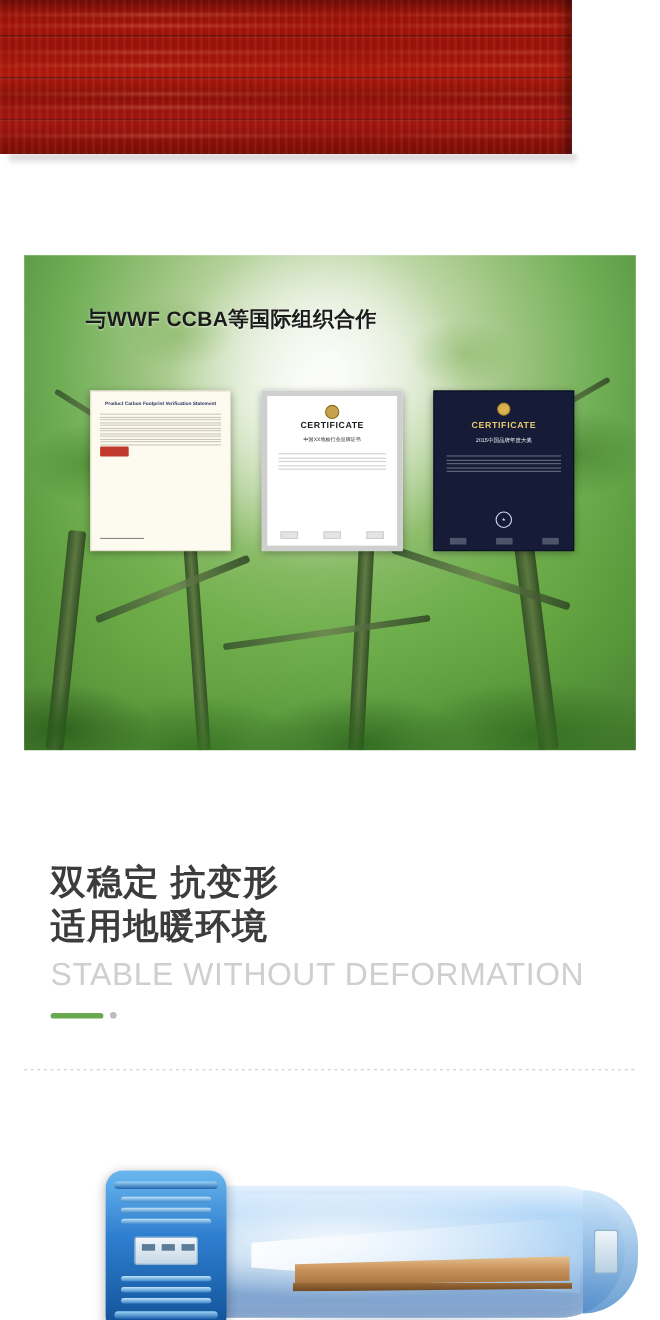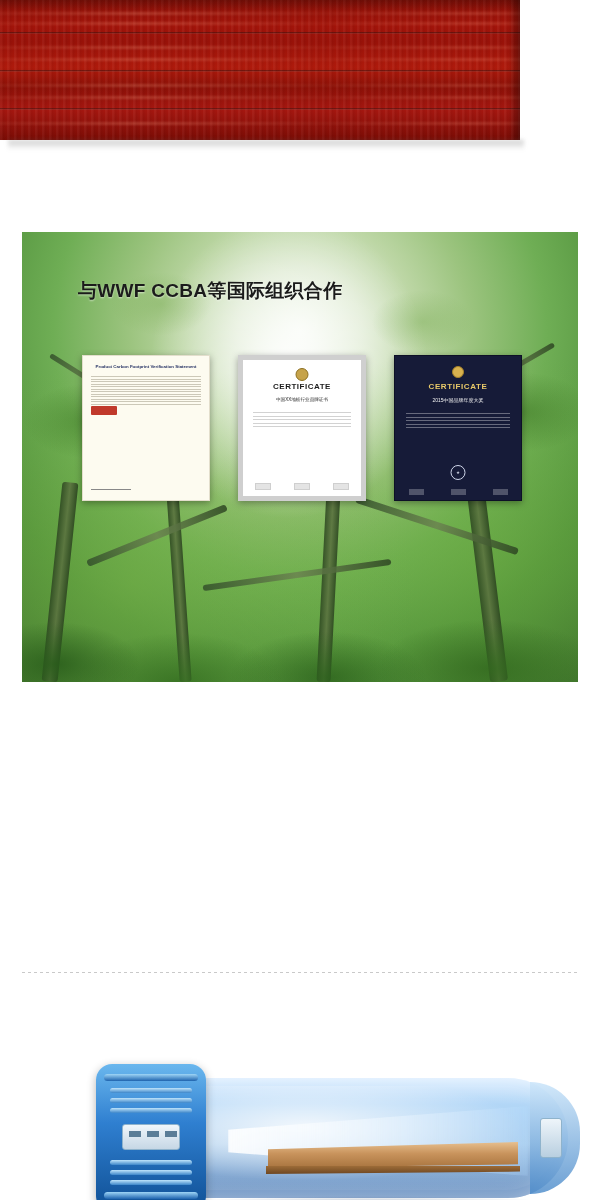--- a/index.html
+++ b/index.html
@@ -327,20 +327,29 @@
         <div class="c-foot">
           <span></span>
             <span></span>
             <span></span>
         </div>
       </div>
 
     </div>
   </div>
 
+  <div class="headline-block">
+    <div class="hl-cn">双稳定 抗变形</div>
+    <div class="hl-cn">适用地暖环境</div>
+    <div class="hl-en">STABLE WITHOUT DEFORMATION</div>
+    <div class="hl-rule">
+      <span class="bar"></span>
+      <span class="dot"></span>
+    </div>
+  </div>
 
   <div class="dotted-sep"></div>
 
   <div class="machine-area">
     <div class="machine">
       <div class="cyl-body"></div>
       <div class="cyl-glass"></div>
       <div class="beam"></div>
       <div class="plank-stack"></div>
       <div class="plank-edge"></div>

